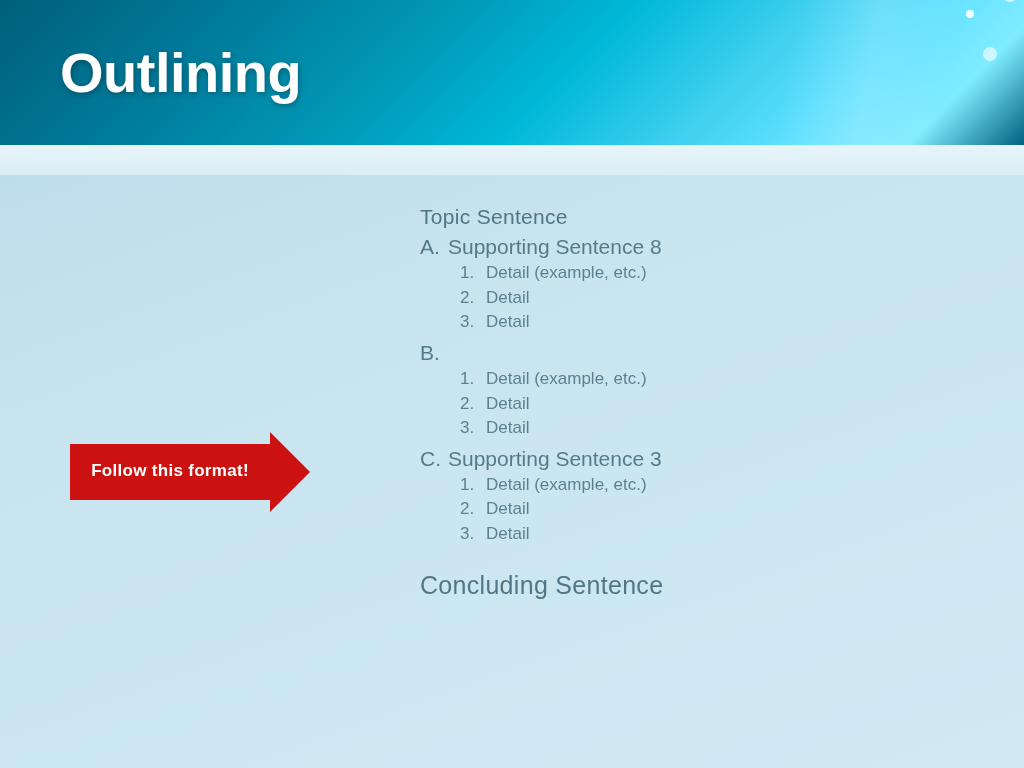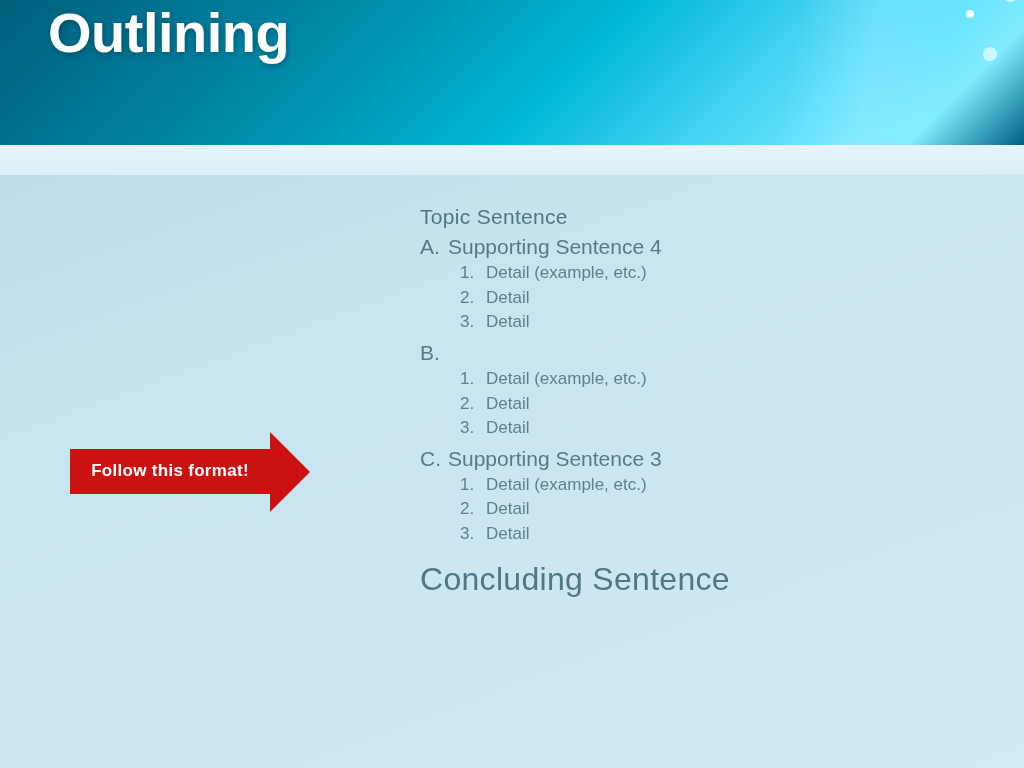--- a/index.html
+++ b/index.html
@@ -22,22 +22,22 @@
     }
 
     
     .header {
       width: 100%;
       height: 145px;
       position: relative;
       background: linear-gradient(135deg, #005f7a 0%, #007a9a 20%, #009ab8 40%, #00b8d8 55%, #40d0f0 70%, #60e0ff 80%, #80ecff 90%, #006080 100%);
       overflow: hidden;
       display: flex;
-      align-items: flex-start;
-      padding-left: 48px;
+      align-items: center;
+      padding-left: 60px;
       flex-shrink: 0;
     }
 
     .header::before {
       content: '';
       position: absolute;
       top: -30px;
       right: -20px;
       width: 350px;
       height: 200px;
@@ -99,21 +99,21 @@
       width: 240px;
       height: 80px;
       display: flex;
       align-items: center;
       justify-content: center;
     }
 
     .arrow-body {
       position: relative;
       width: 200px;
-      height: 45px;
+      height: 56px;
       background: #cc1111;
       display: flex;
       align-items: center;
       justify-content: center;
     }
 
     .arrow-body::after {
       content: '';
       position: absolute;
       right: -40px;
@@ -188,24 +188,24 @@
       gap: 6px;
       line-height: 1.45;
     }
 
     .detail-num {
       min-width: 20px;
       font-size: 17px;
     }
 
     .concluding-sentence {
-      font-size: 32px;
+      font-size: 25px;
       font-weight: 400;
       color: rgba(40, 80, 100, 0.75);
-      margin-top: 14px;
+      margin-top: 24px;
       letter-spacing: 0.3px;
     }
   </style>
 </head>
 <body>
 
 <div class="slide">
 
   <div class="header">
     <span class="title">Outlining</span>
@@ -225,21 +225,21 @@
 
     <div class="outline">
 
       <div class="topic-sentence">Topic Sentence</div>
 
       <ul class="supporting-list">
 
         <li class="supporting-item">
           <div class="supporting-label">
             <span class="supporting-letter">A.</span>
-            <span>Supporting Sentence 4</span>
+            <span>Supporting Sentence 8</span>
           </div>
           <ul class="detail-list">
             <li class="detail-item">
               <span class="detail-num">1.</span>
               <span>Detail (example, etc.)</span>
             </li>
             <li class="detail-item">
               <span class="detail-num">2.</span>
               <span>Detail</span>
             </li>

